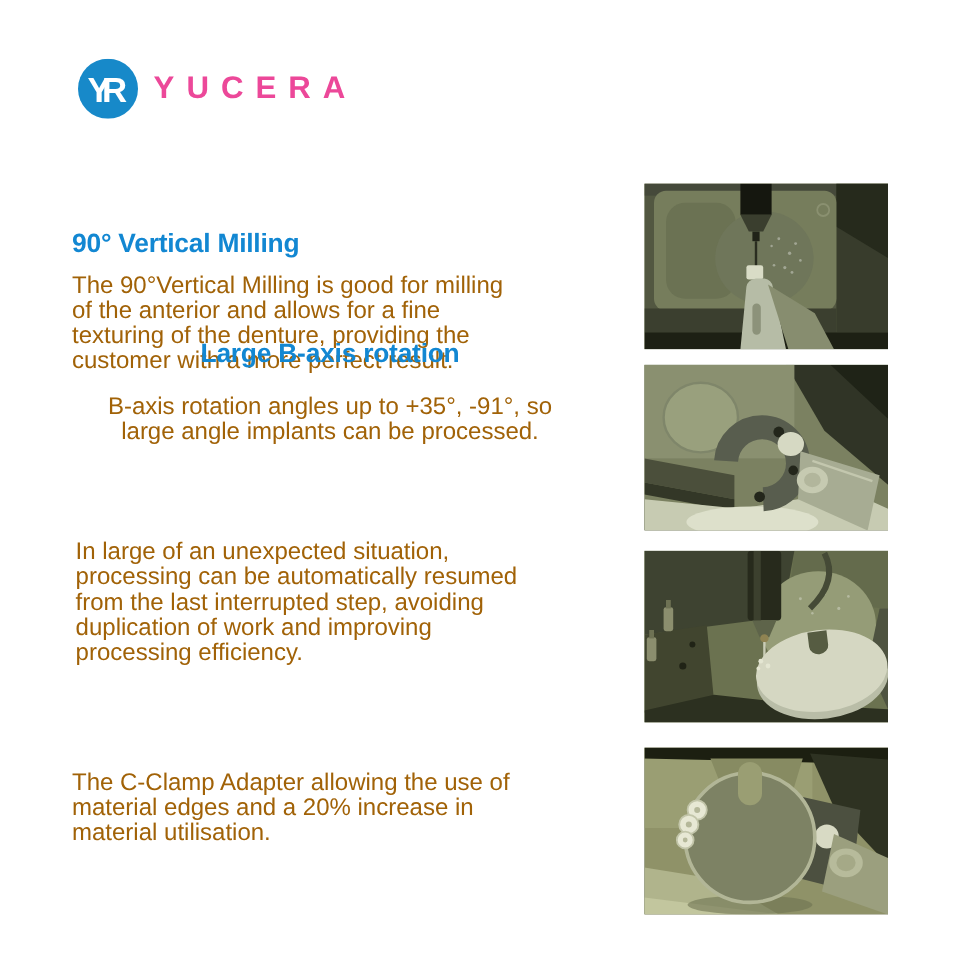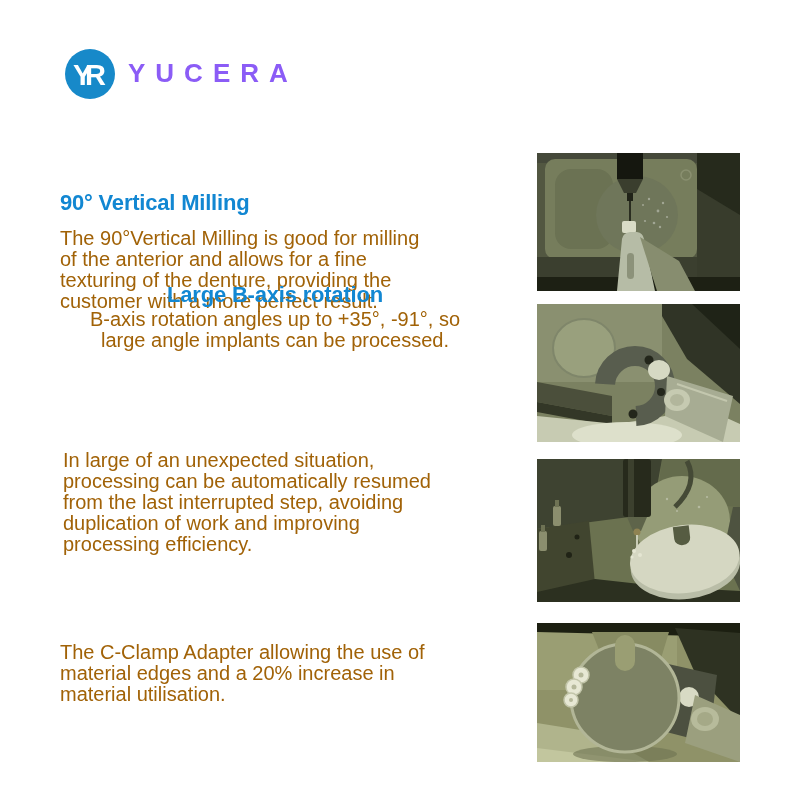--- a/index.html
+++ b/index.html
@@ -11,35 +11,35 @@
     overflow:hidden;
   }
   .page { position:absolute; inset:0; background:#ffffff; }
 
   
   .logo { position:absolute; left:65px; top:49px; display:flex; align-items:center; }
   .logo-mark { width:50px; height:50px; }
   .logo-text {
     position:absolute; left:63px; top:9px;
     font-size:26px; font-weight:bold; letter-spacing:10px;
-    color:#8b5cf6; white-space:nowrap;
+    color:#ec4899; white-space:nowrap;
   }
 
   
   .feature-text { position:absolute; left:60px; width:430px; }
   .feature-heading {
     margin:0; font-size:22px; font-weight:bold; color:#1287d2;
     letter-spacing:-0.2px; white-space:nowrap; line-height:1.25;
   }
   .feature-body {
     margin:0; font-size:20px; line-height:21px; color:#a16207;
     white-space:pre-line;
   }
   .s1 { top:142px;margin-top:47px; } .s1 .feature-body { margin-top:11px; }
-  .s2 { top:281px;text-align:center; } .s2 .feature-body { margin-top:0;  }
+  .s2 { top:281px;text-align:center; } .s2 .feature-body { margin-top:20px;  }
   .s3 { top:439px; } .s3 .feature-body { margin-top:11px; padding-left:3px; }
   .s4 { top:606px; } .s4 .feature-body { margin-top:36px; }
 
   
   .photo {
     position:absolute; left:497px; width:203px; overflow:hidden;
     background:#6b7252;
   }
   .p1 { top:137px; height:138px; }
   .p2 { top:288px; height:138px; }

